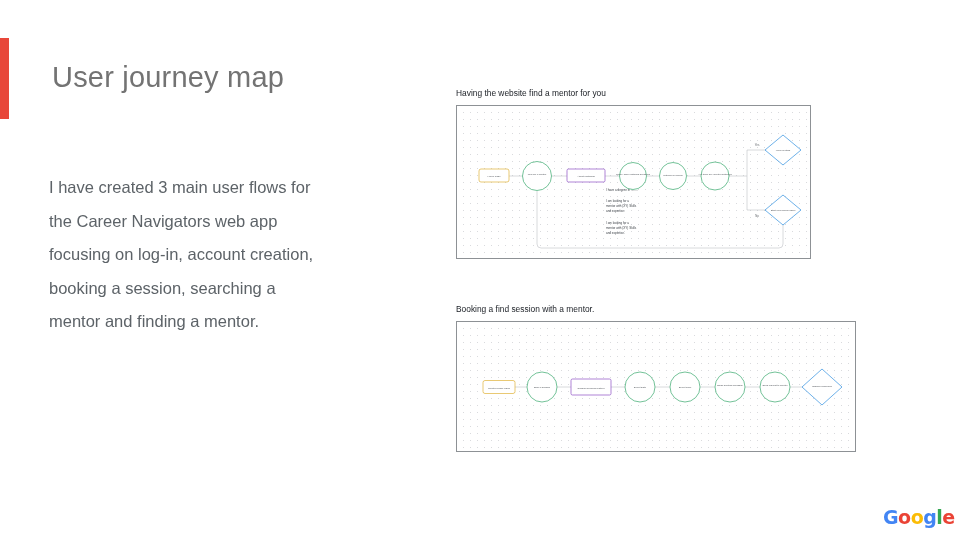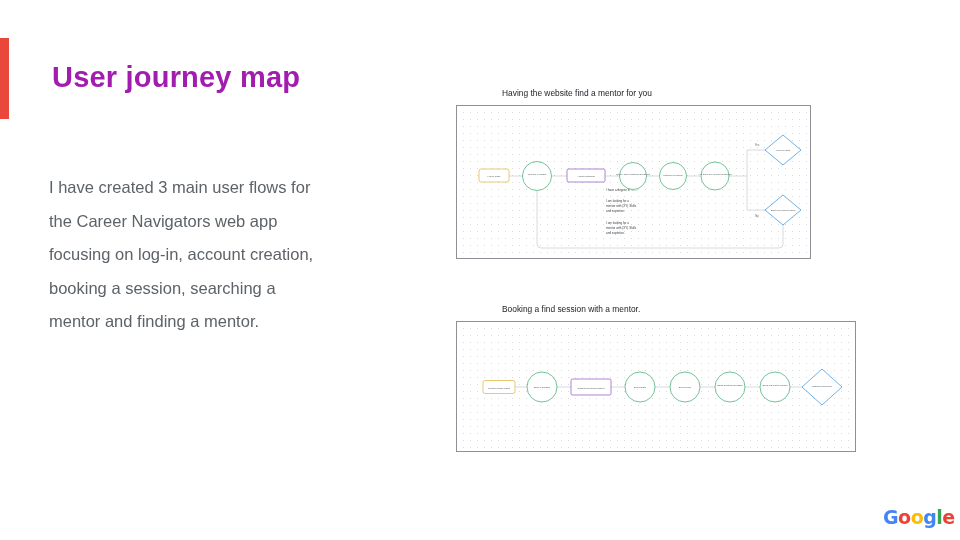--- a/index.html
+++ b/index.html
@@ -10,42 +10,42 @@
   }
   .slide{position:absolute;inset:0;}
 
   
   .accent-bar{
     position:absolute;left:0;top:38px;width:9px;height:81px;
     background:#e8473a;
   }
   .page-title{
     position:absolute;left:52px;top:61px;
-    font-size:29px;font-weight:700;color:#a21caf;letter-spacing:.2px;
+    font-size:29px;font-weight:400;color:#737373;letter-spacing:.2px;
     white-space:nowrap;
   }
   .body-copy{
     position:absolute;left:49px;top:171px;width:272px;
     font-size:16.5px;line-height:33.5px;color:#5d6368;font-weight:400;
   }
 
   
   .diagram{
     position:absolute;
     border:1px solid #8d9195;
     background:#ffffff;
     background-image:
       radial-gradient(#d9dadd .6px, transparent .7px);
     background-size:7px 7px;
     background-position:3px 3px;
     overflow:hidden;
   }
   .diagram-caption{
     position:absolute;
-    font-size:8.4px;color:#20242a;font-weight:400;white-space:nowrap;margin-left:46px;
+    font-size:8.4px;color:#20242a;font-weight:400;white-space:nowrap;
   }
   .dg1{left:456px;top:105px;width:353px;height:152px;}
   .cap1{left:456px;top:88px;}
   .dg2{left:456px;top:321px;width:398px;height:129px;}
   .cap2{left:456px;top:304px;}
 
   
   .flow{position:absolute;left:0;top:0;width:100%;height:100%;}
 
   .nd-txt{

